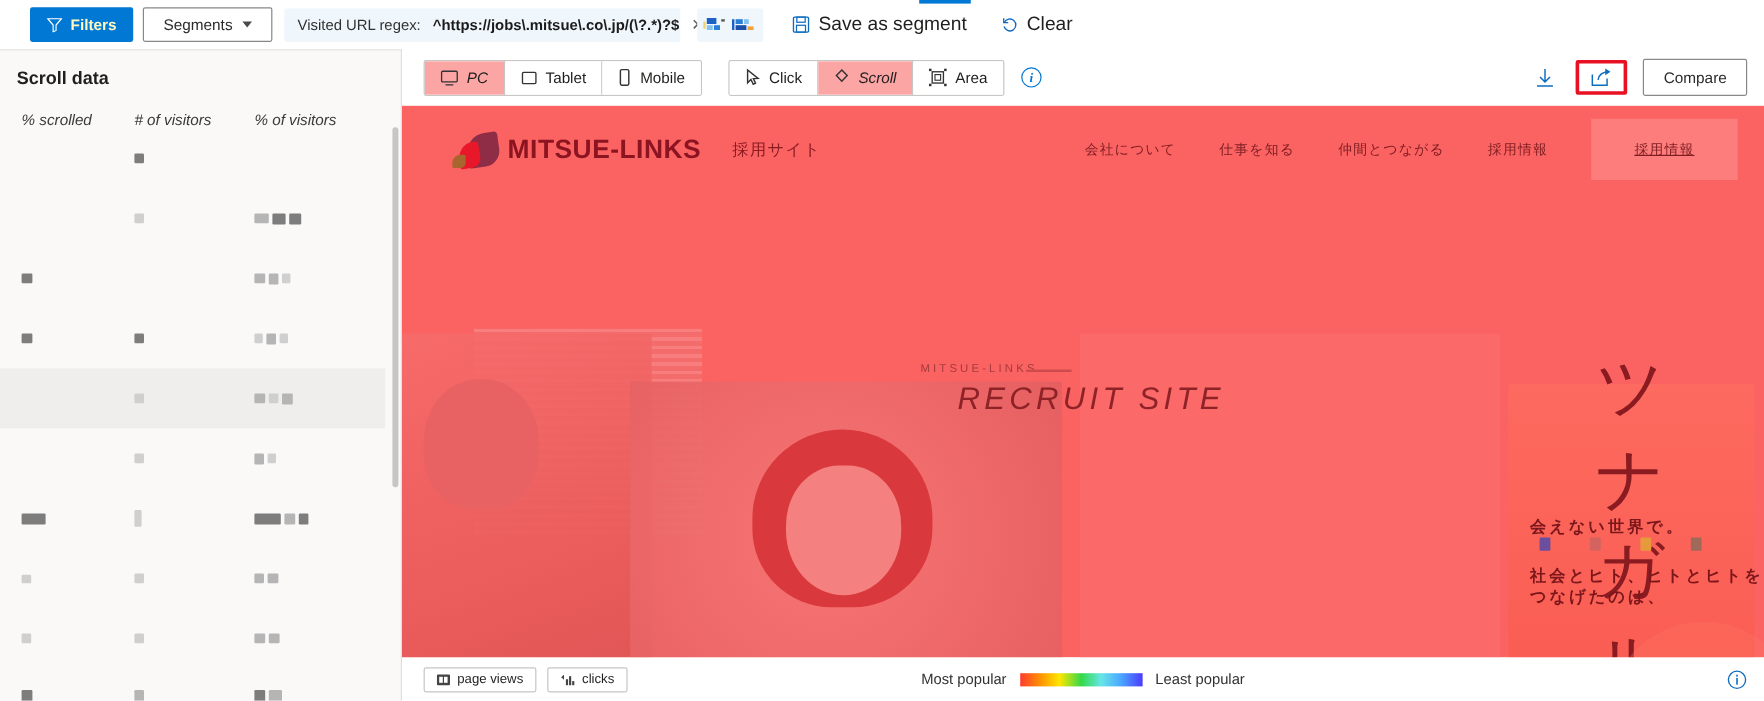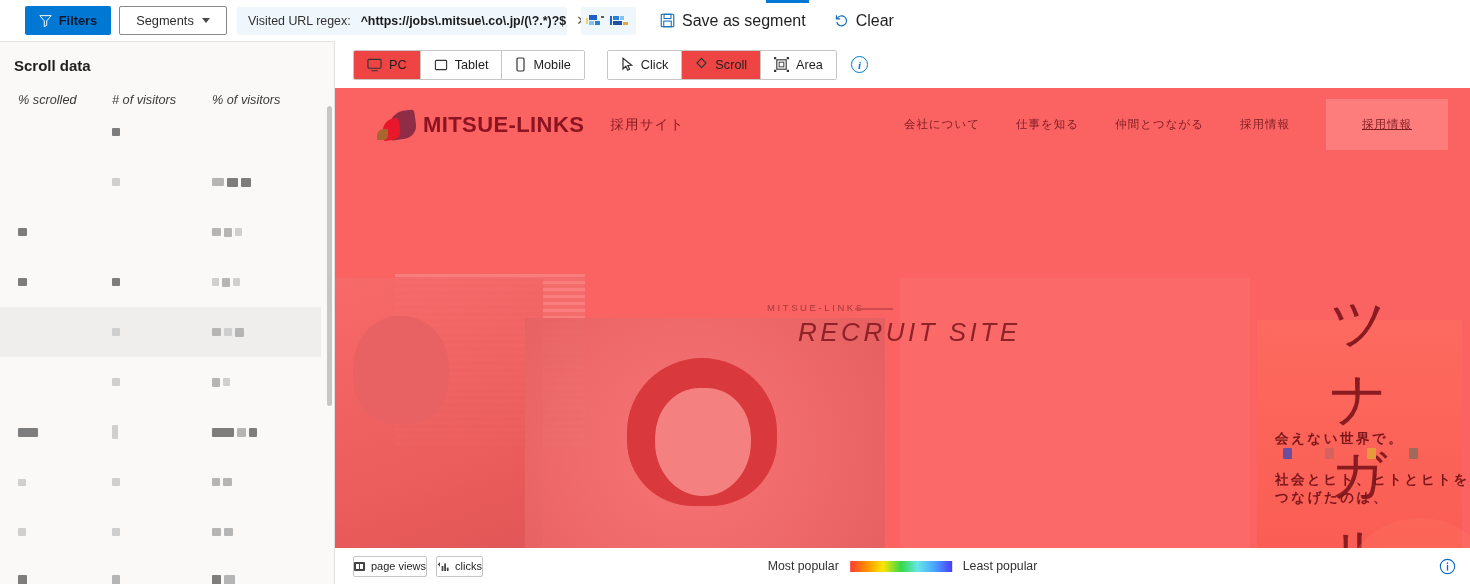--- a/index.html
+++ b/index.html
@@ -30,21 +30,21 @@
   }
   .url-field .val { flex: 1; white-space: nowrap; overflow: hidden; }
   .url-clear {
     width: 18px; height: 18px; flex: 0 0 18px;
     display: flex; align-items: center; justify-content: center;
     color: #8a8886; font-size: 13px; cursor: pointer; line-height: 1;
   }
   .filters-btn {
     margin-left: 13px;
     height: 29px; min-width: 86px;
-    background: #0078d4; color: #0f172a;
+    background: #0078d4; color: #fef9c3;
     border-radius: 2px;
     display: flex; align-items: center; justify-content: center; gap: 7px;
     font-size: 12.8px; font-weight: 600; cursor: pointer;
     padding: 0 12px;
   }
   .segments-btn {
     margin-left: 8px;
     height: 29px; min-width: 108px;
     border: 1px solid #8a8886; border-radius: 2px; background: #fff;
     display: flex; align-items: center; justify-content: center; gap: 8px;
@@ -132,21 +132,21 @@
     position: relative;
   }
   .btngroup { display: flex; border: 1px solid #c8c6c4; border-radius: 2px; overflow: hidden; height: 30px; }
   .btngroup .seg {
     display: flex; align-items: center; gap: 7px;
     padding: 0 13px; font-size: 12.7px; color: #201f1e;
     background: #fff; cursor: pointer; border-right: 1px solid #c8c6c4;
     height: 100%;
   }
   .btngroup .seg:last-child { border-right: none; }
-  .btngroup .seg.active { background: #ef4444; }
+  .btngroup .seg.active { background: #fca5a5; font-style: italic; }
   .info-i {
     width: 17px; height: 17px; border-radius: 50%;
     border: 1.3px solid #0078d4; color: #0078d4;
     font-size: 11px; font-style: italic; font-weight: 700;
     display: flex; align-items: center; justify-content: center;
     margin-left: 14px; cursor: pointer;
     font-family: "Liberation Serif", serif;
   }
   .tools-right { margin-left: auto; display: flex; align-items: center; gap: 0; }
   .dl-icon { color: #0078d4; cursor: pointer; padding: 4px 8px; display:flex; }
@@ -217,21 +217,21 @@
 
   
   .bottombar {
     height: 36px; flex: 0 0 36px;
     background: #fff; display: flex; align-items: center;
     padding: 0 14px 0 18px; position: relative;
   }
   .mini-chip {
     display: flex; align-items: center; gap: 5px;
     border: 1px solid #c8c6c4; border-radius: 2px;
-    height: 21px; padding: 0 0; font-size: 11px; color: #201f1e;
+    height: 21px; padding: 0 10px; font-size: 11px; color: #201f1e;
     background: #fff; cursor: pointer; margin-right: 9px;
   }
   .legend { position: absolute; left: 50%; transform: translateX(-50%); display: flex; align-items: center; gap: 11px; font-size: 12.3px; color: #323130; }
   .legend .ramp { width: 102px; height: 11px; background: linear-gradient(90deg,#ff3b30 0%,#ff9500 17%,#ffe600 32%,#34d94a 50%,#66e6e6 66%,#4aa8ff 82%,#4b3bff 100%); }
   .bottom-i { margin-left: auto; }
   svg { display: block; }
 </style>
 </head>
 <body>
 
@@ -491,20 +491,39 @@
                   <rect x="13.6" y="0" width="2.4" height="2.4" fill="#333"></rect>
                   <rect x="0" y="13.6" width="2.4" height="2.4" fill="#333"></rect>
                   <rect x="13.6" y="13.6" width="2.4" height="2.4" fill="#333"></rect>
                 </svg>
               </span>
               <span>Area</span>
             </div>
           </div>
         <div class="info-i">i</div>
 
+        <div class="tools-right">
+          <span class="dl-icon">
+            <svg width="17" height="18" viewBox="0 0 18 18">
+              <path d="M9 1v11M4.6 8.1 9 12.5l4.4-4.4M2 16h14" fill="none" stroke="#0f6cbd" stroke-width="1.3"></path>
+            </svg>
+          </span>
+          <span class="share-wrap">
+            <span>
+              <svg width="19" height="17" viewBox="0 0 20 18">
+                <path d="M2 6.5v9.5h13V10" fill="none" stroke="#0f6cbd" stroke-width="1.3"></path>
+                <path d="M7 11.2C8 6 12 4.2 16.2 4.1" fill="none" stroke="#0f6cbd" stroke-width="1.3"></path>
+                <path d="M13.4 1.2 18 4.1l-4.6 2.9z" fill="#0f6cbd"></path>
+              </svg>
+            </span>
+          </span>
+          <span class="compare-btn">
+            <span>Compare</span>
+          </span>
+        </div>
       </div>
 
       <div class="canvas">
         <div class="site">
 
           <div class="ph-rightcard"></div>
           <div class="ph-blinds"></div>
           <div class="ph-man"></div>
           <div class="ph-head"></div>
           <div class="ph-woman"></div>

